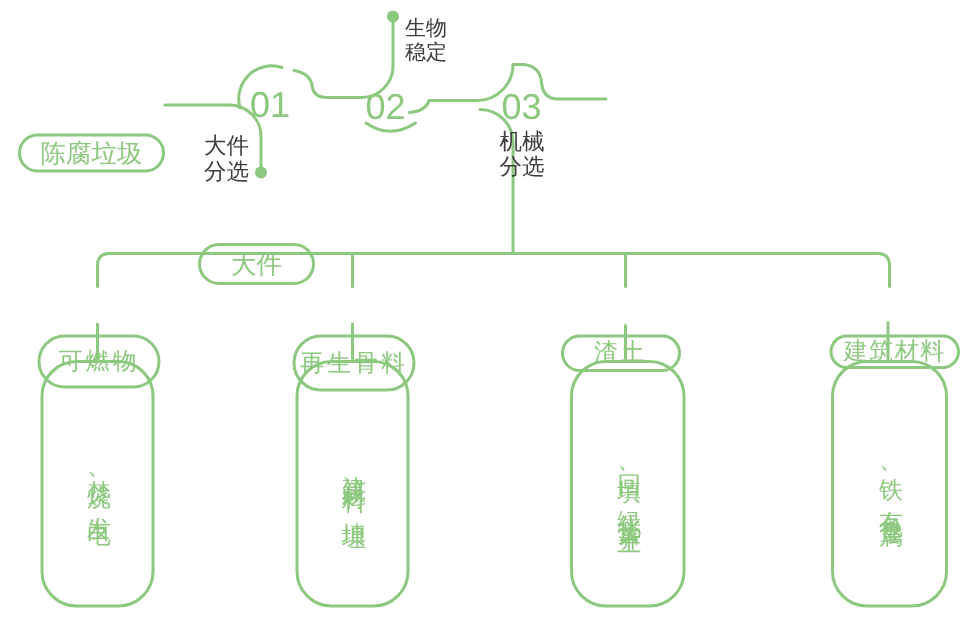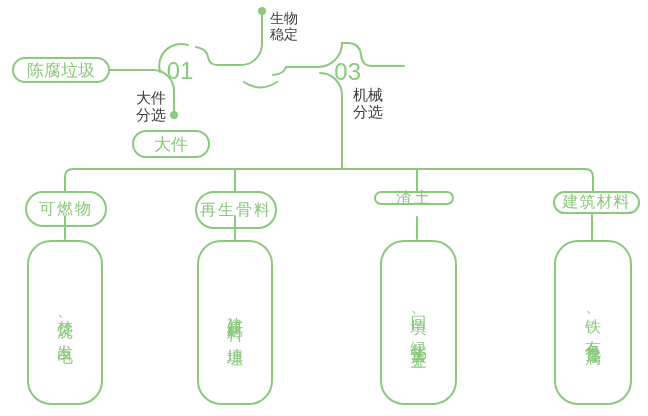--- a/index.html
+++ b/index.html
@@ -4,38 +4,38 @@
 <style>
   :root { --green:#8cc87e; --dark:#3c3c3c; --bg:#ffffff; }
   html,body { margin:0; padding:0; background:#fff; }
   .stage { position:relative; width:648px; height:416px; background:var(--bg);
            font-family:"Liberation Sans", sans-serif; overflow:hidden; }
   .stage svg { position:absolute; left:0; top:0; }
   .stage svg path { stroke:var(--green); stroke-width:2; fill:none; stroke-linecap:round; }
   .stage svg circle { fill:var(--green); }
   .pill { position:absolute; box-sizing:border-box; border:2px solid var(--green);
           border-radius:999px; color:var(--green); display:flex; align-items:center;
-          justify-content:center; }
+          justify-content:center;margin-top:32px; }
   .src  { left:12px; top:57px; width:98px; height:26px; font-size:17px; }
   .branch { left:132px; top:130px; width:78px; height:28px; font-size:17px; }
   .cat  { top:191px; height:36px; font-size:16px; letter-spacing:2px; }
   .c1 { left:25px;  width:82px; }
   .c2 { left:195px; width:82px; height:38px; }
-  .c3 { left:374px; width:80px; height:14px; }
+  .c3 { left:374px; width:80px; height:25px; }
   .c4 { left:553px; width:87px; height:23px; letter-spacing:1px; }
   .num { position:absolute; width:36px; color:var(--green); font-size:24px;
          line-height:30px; text-align:center; }
   .n1 { left:162px; top:56px; }
   .n2 { left:239px; top:57px; }
   .n3 { left:325px; top:57px;text-align:right; }
   .lbl { position:absolute; color:var(--dark); font-size:15px; line-height:17px;
          white-space:pre-line; }
   .lbl-large { left:136px; top:89px; }
   .lbl-bio   { left:270px; top:10px; font-size:14px; line-height:16px; }
-  .lbl-mech  { left:353px; top:86px; }
+  .lbl-mech  { left:333px; top:86px; }
   .box { position:absolute; top:240px; height:165px; box-sizing:border-box;
          border:2px solid var(--green); border-radius:24px; display:flex;
          align-items:center; justify-content:center; }
   .b1 { left:27px;  width:76px; }
   .b2 { left:197px; width:76px; }
   .b3 { left:380px; width:77px; }
   .b4 { left:554px; width:78px; }
   .vtext { writing-mode:vertical-rl; text-orientation:upright; color:var(--green);
            font-size:16px; letter-spacing:3px; line-height:1; }
 </style>
@@ -62,20 +62,21 @@
     <path d="M235,216 V239"></path>
     <path d="M417,217 V239"></path>
     <path d="M592,215 V239"></path>
     <circle cx="174" cy="115" r="4"></circle>
     <circle cx="262" cy="11" r="4"></circle>
   </svg>
 
   <div class="pill src">陈腐垃圾</div>
 
   <div class="num n1">01</div>
+  <div class="num n2">02</div>
   <div class="num n3">03</div>
 
   <div class="lbl lbl-large">大件
 分选</div>
   <div class="lbl lbl-bio">生物
 稳定</div>
   <div class="lbl lbl-mech">机械
 分选</div>
 
   <div class="pill branch">大件</div>

